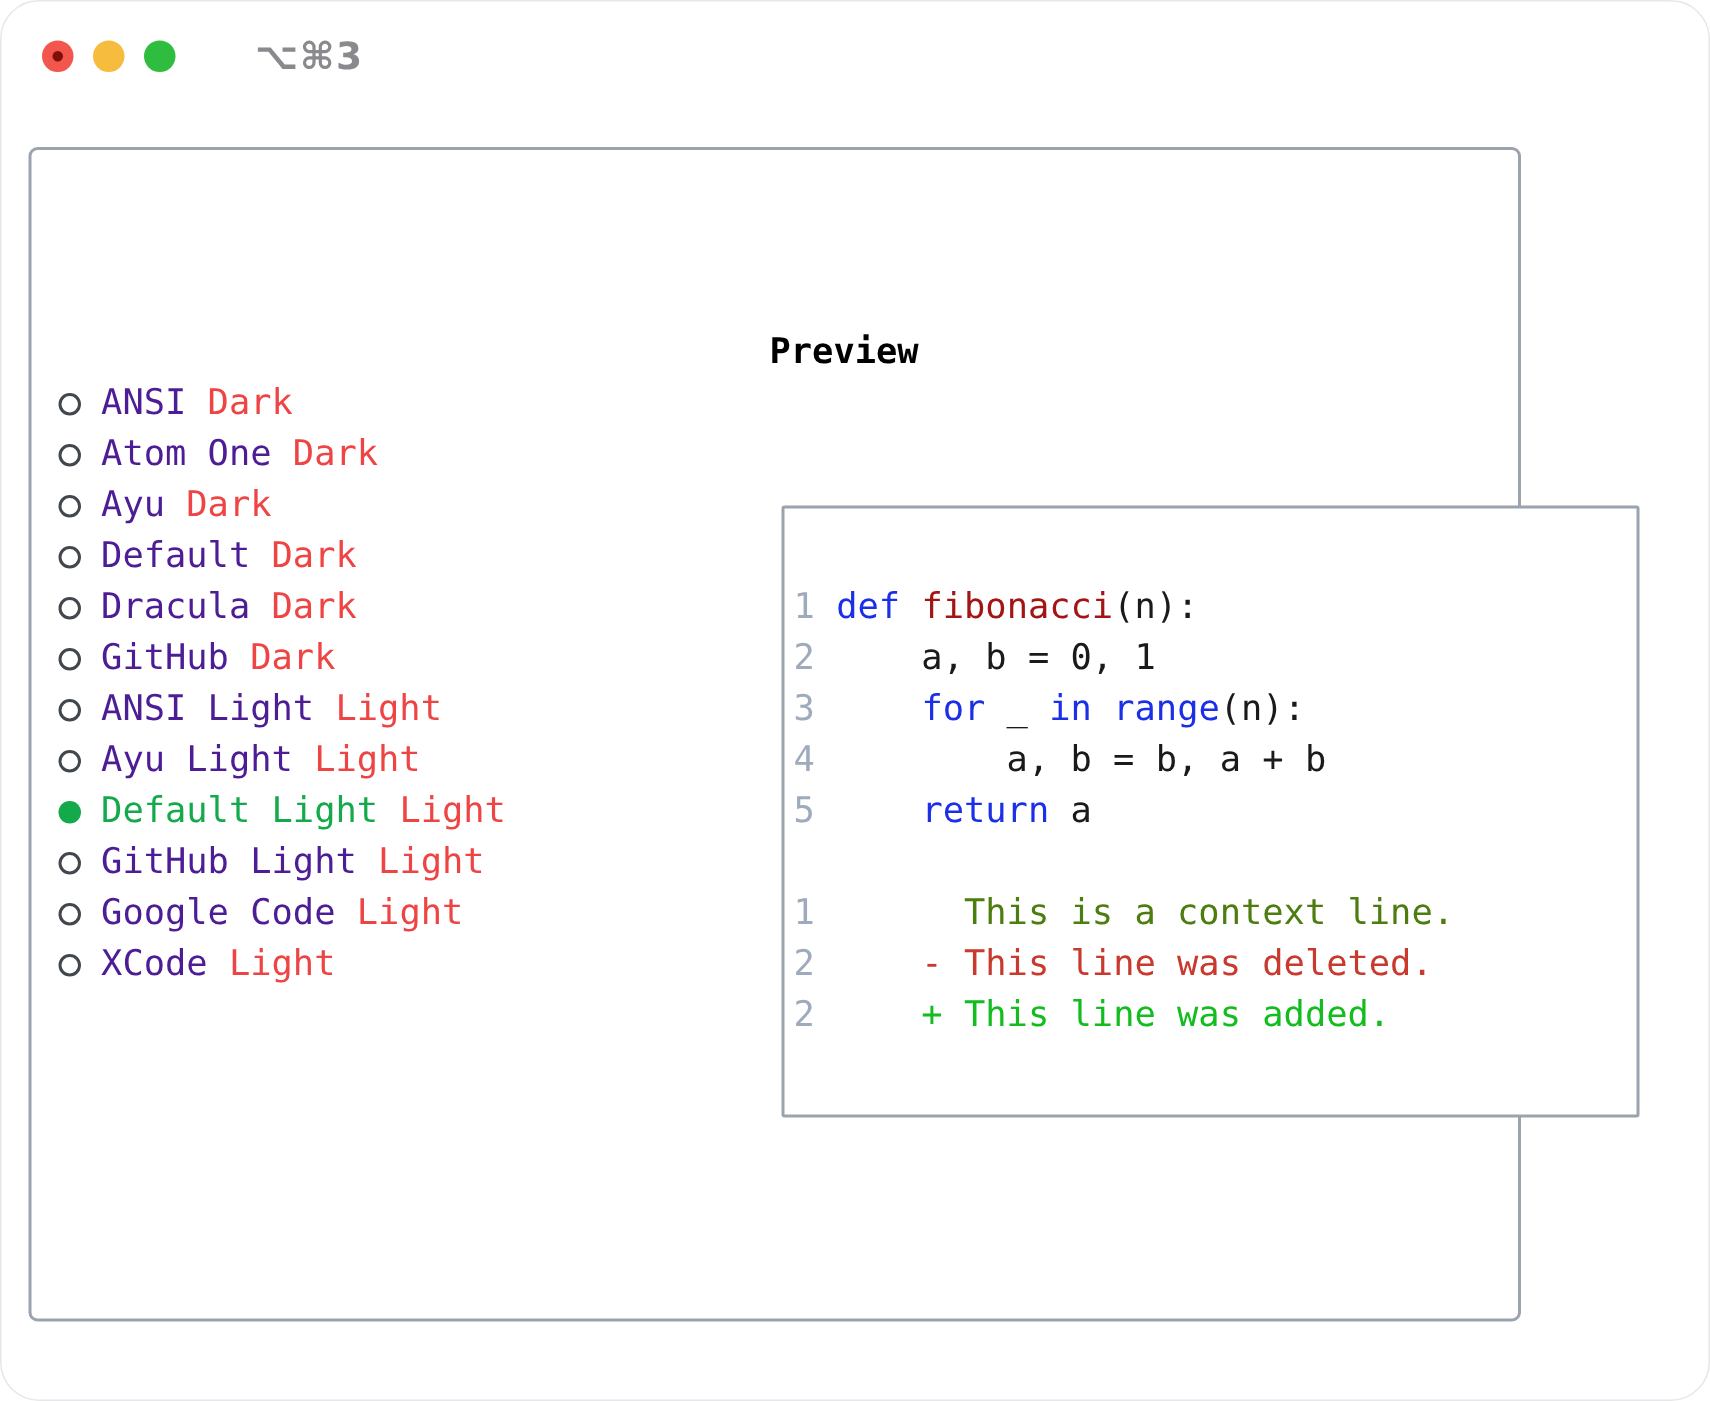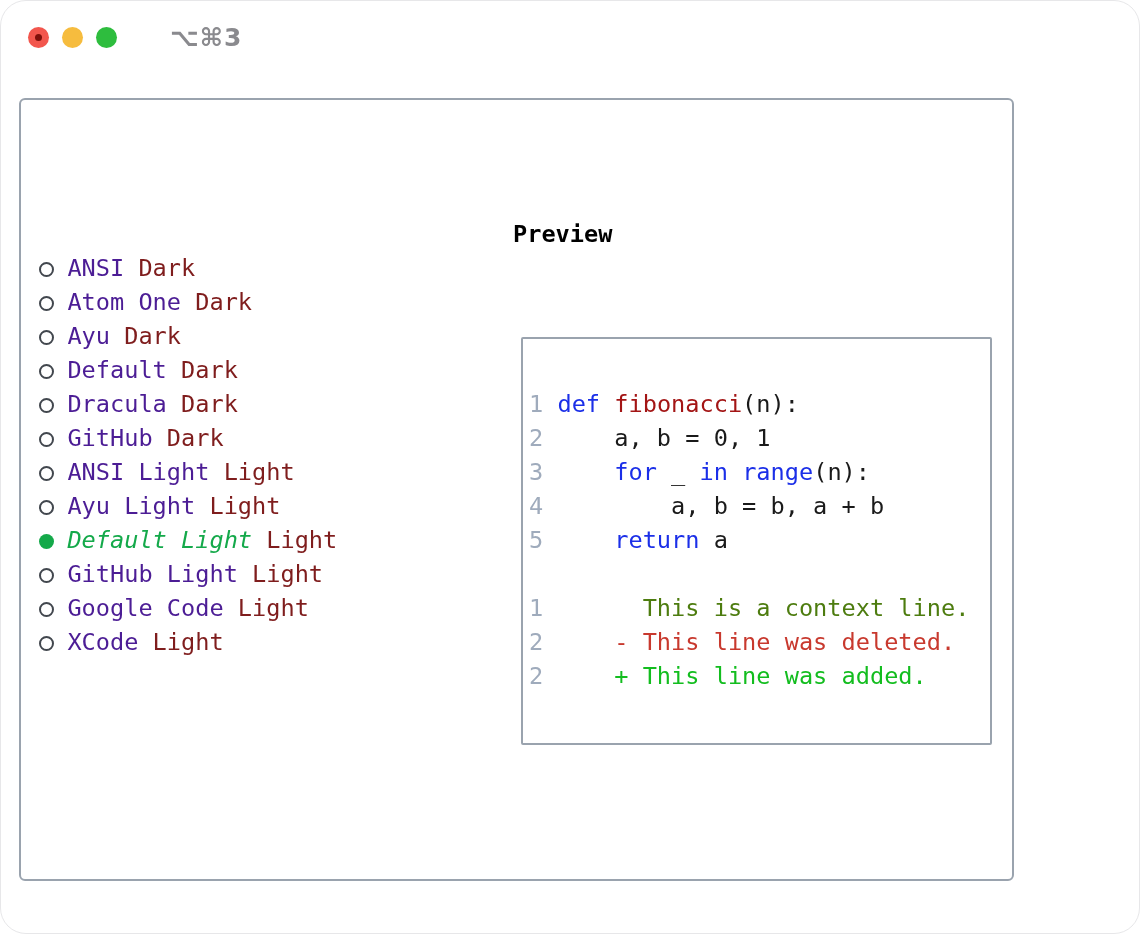--- a/index.html
+++ b/index.html
@@ -24,27 +24,27 @@
   .right-pane{left:492px;top:49px;}
 
   .row{display:block;height:34px;position:relative;}
   .mark{display:inline-block;width:28.4px;vertical-align:baseline;}
   .ringdot{display:inline-block;box-sizing:border-box;width:15px;height:15px;border-radius:50%;margin-bottom:1px;vertical-align:middle;}
   .ring{border:2px solid #42474e;background:transparent;}
   .dot{background:var(--green-selected);}
   .caret{font-weight:bold;color:#000;}
   .hdr{font-weight:bold;color:#000;}
   .label{color:#4c1d95;}
-  .row.selected .label{color:var(--green-selected);font-style:italic;}
-  .tag{color:#7f1d1d;margin-left:14.2px;}
+  .row.selected .label{color:var(--green-selected);}
+  .tag{color:#ef4444;margin-left:14.2px;}
   .spacer{height:34px;}
 
   
   .preview-title{font-weight:bold;color:#000;height:34px;}
-  .preview-box{margin-top:18px;margin-left:8px;width:471px;height:408px;box-sizing:border-box;border:2px solid #9aa3ae;border-radius:2px;background:#fff;padding:48px 0 0 6px;overflow:hidden;}
+  .preview-box{margin-top:18px;margin-left:8px;width:572px;height:408px;box-sizing:border-box;border:2px solid #9aa3ae;border-radius:2px;background:#fff;padding:48px 0 0 6px;overflow:hidden;}
   .code-line{display:block;height:34px;white-space:pre;color:#1a1a1a;}
   .tok-num{color:#9fabbc;}
   .tok-kw{color:var(--blue-keyword);}
   .tok-fn{color:var(--red-function);}
   .tok-pl{color:#1a1a1a;}
   .tok-ctx{color:#4d7c0f;}
   .tok-del{color:var(--red-deleted);}
   .tok-add{color:var(--green-added);}
 </style>
 </head>

